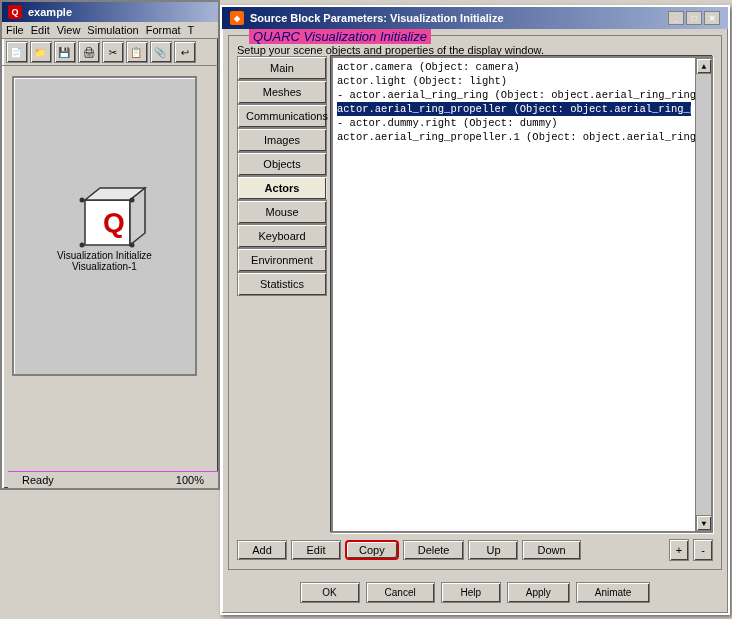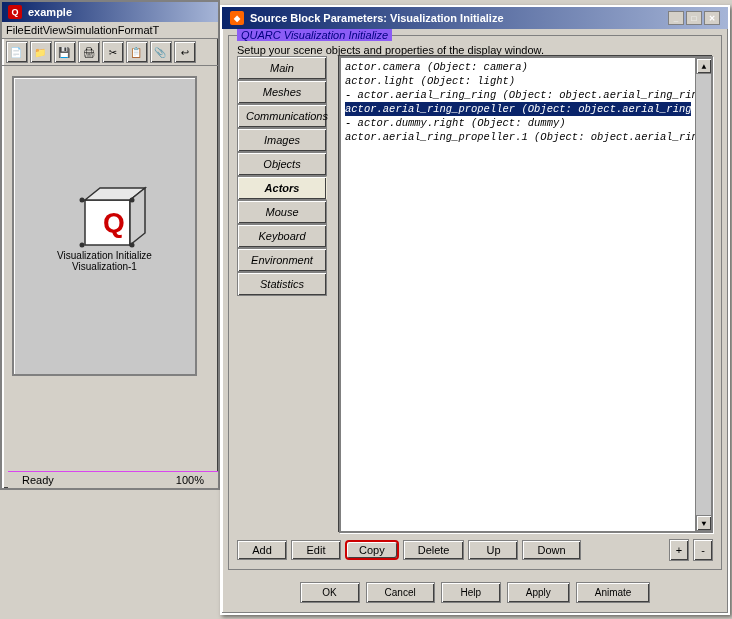--- a/index.html
+++ b/index.html
@@ -36,21 +36,21 @@
     .bg-titlebar-icon {
       width: 14px; height: 14px;
       background: #cc0000;
       border-radius: 2px;
       display: flex; align-items: center; justify-content: center;
       font-size: 9px; color: white; font-weight: bold;
     }
     .bg-menubar {
       background: #d4d0c8;
       padding: 2px 4px;
-      display: flex; gap: 0;
+      display: flex; gap: 7px;
       border-bottom: 1px solid #808080;
       font-size: 11px;
     }
     .bg-toolbar {
       padding: 2px 4px;
       display: flex; gap: 2px;
       border-bottom: 1px solid #808080;
     }
     .toolbar-btn {
       width: 22px; height: 22px;
@@ -148,38 +148,37 @@
       position: relative;
       padding: 8px 8px 8px 8px;
       margin-bottom: 6px;
       background: #d4d0c8;
       flex: 1;
       display: flex;
       flex-direction: column;
     }
     .group-box-title {
       position: absolute;
-      top: -7px; left: 8px;
-      background: #8b5cf6;
+      top: -7px; left: 20px;
+      background: #ec4899;
       padding: 0 4px;
-      font-size: 11px;
+      font-size: 13px;
       color: #000080;
       font-style: italic;
     }
 
     .group-desc {
       font-size: 11px;
     }
 
     
     .content-area {
       display: flex;
       flex: 1;
-      gap: 12px;
-      font-style: italic;
+      gap: 4px;
     }
 
     
     .tab-nav {
       display: flex;
       flex-direction: column;
       gap: 0;
       width: 90px;
       flex-shrink: 0;
     }

